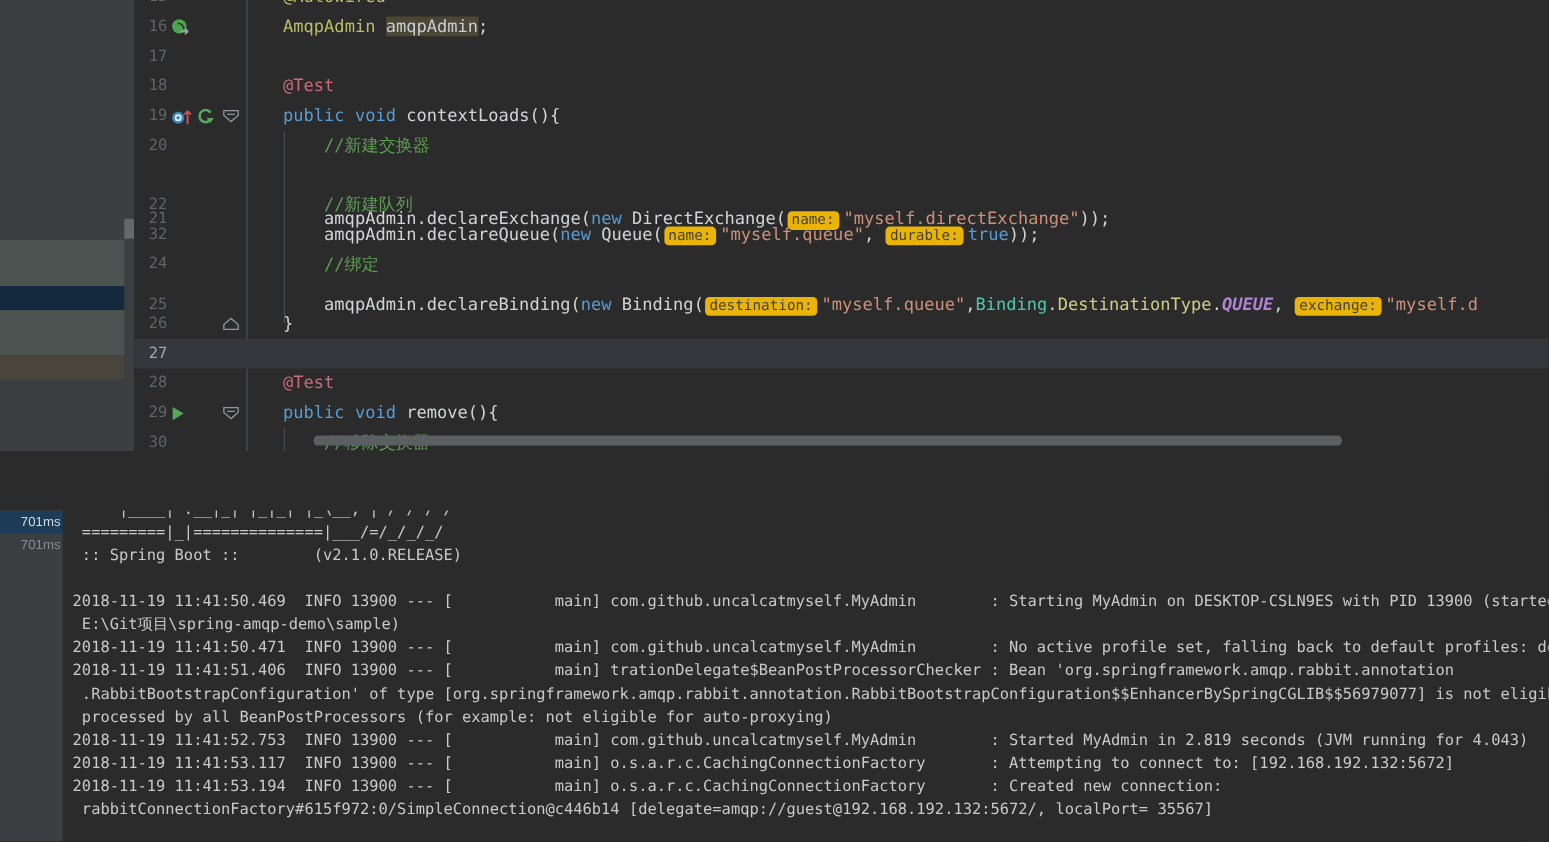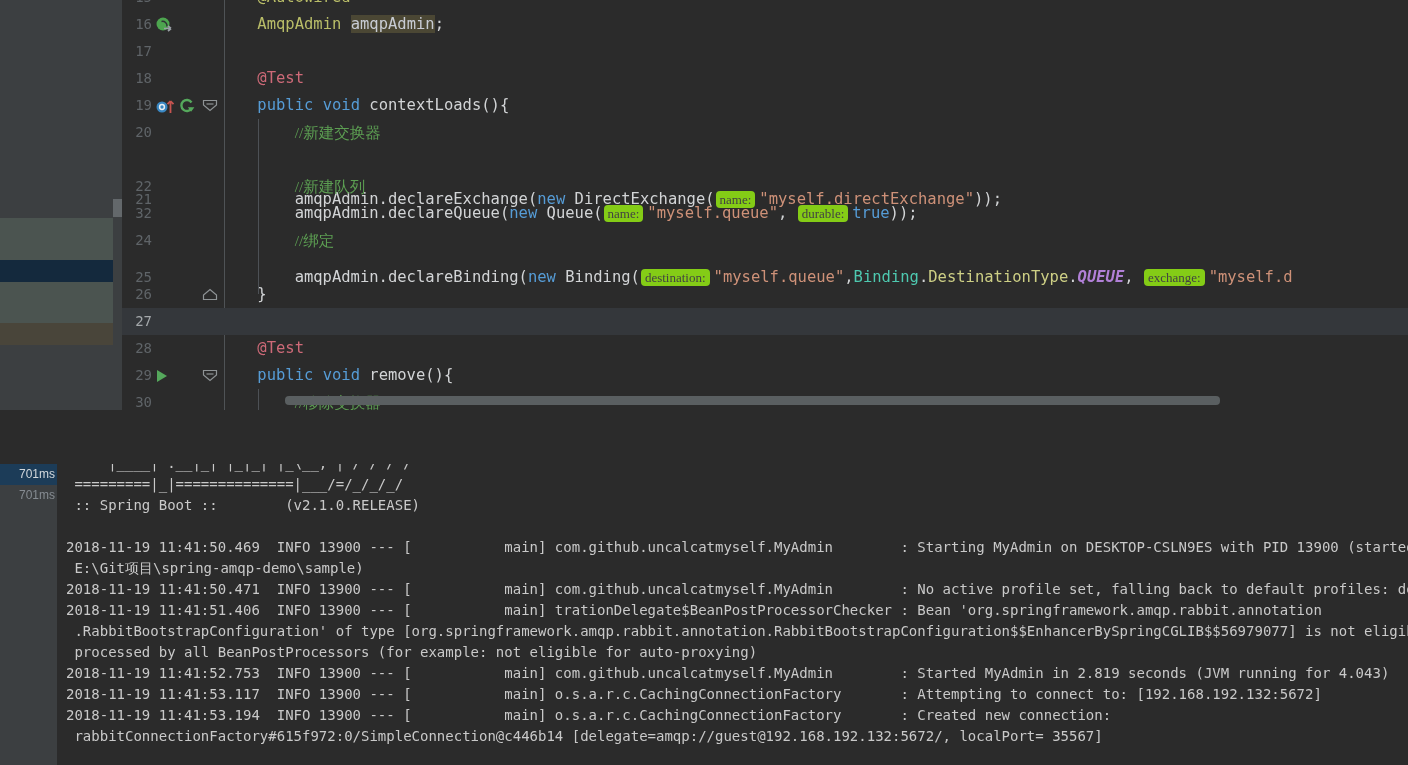--- a/index.html
+++ b/index.html
@@ -15,28 +15,28 @@
   .crow{position:absolute;left:0;right:0;height:27px;}
   .crow.caret{background:#34373b;}
   .ln{position:absolute;left:0;top:0;width:30px;text-align:right;font-size:14px;line-height:27px;color:#5f6468;}
   .caret .ln{color:#a4a8ab;}
   .gicons{position:absolute;left:34px;top:0;height:27px;display:flex;align-items:center;gap:2px;}
   .gicons span{display:inline-flex;}
   .fold{position:absolute;left:80px;top:0;height:27px;display:flex;align-items:center;}
   .codetext{position:absolute;left:98px;top:0;white-space:pre;font-size:15.5px;line-height:27px;color:#d2d4d6;}
   .tk-kw{color:#569cd6;}
   .tk-str{color:#ce9178;}
-  .tk-cmt{color:#5c9e52;font-family:Liberation Serif, serif;}
+  .tk-cmt{color:#5c9e52;}
   .tk-ann{color:#ce6a78;}
   .tk-type{color:#b9bd68;}
   .tk-cls{color:#4ec9b0;}
   .tk-mem{color:#cdcf85;}
   .tk-enum{color:#b180d7;font-style:italic;font-weight:bold;}
   .tk-plain{color:#d2d4d6;}
-  .tk-hint{background:#84cc16;color:#424242;border-radius:4px;padding:1px 4px;margin:0 4px 0 1px;font-size:13px;font-family:Liberation Serif, serif;}
+  .tk-hint{background:#eab308;color:#424242;border-radius:4px;padding:1px 4px;margin:0 4px 0 1px;font-size:13px;}
   .tk-field-hl{background:#4b4734;color:#c8ccd4;}
   #editor-hscroll{position:absolute;left:163px;top:396px;width:935px;height:9px;background:#5a5f61;border-radius:4px;}
   
   #mid-gap{position:absolute;left:0;top:410px;width:1408px;height:21px;background:#2b2b2b;}
   #run-toolbar{position:absolute;left:0;top:431px;width:1408px;height:33px;background:#3c3f41;border-top:1px solid #474a4c;}
   #progress-bar{position:absolute;left:65px;top:11px;width:432px;height:13px;background:#67a565;border:1px solid #4e6b4d;border-radius:7px;}
   #progress-label{position:absolute;left:511px;top:0;height:33px;display:flex;align-items:center;
                   font-family:"Liberation Sans",sans-serif;font-size:13px;}
   #progress-label .passed{color:#d4d4d4;}
   #progress-label .dur{color:#8c8c8c;margin-left:6px;}

